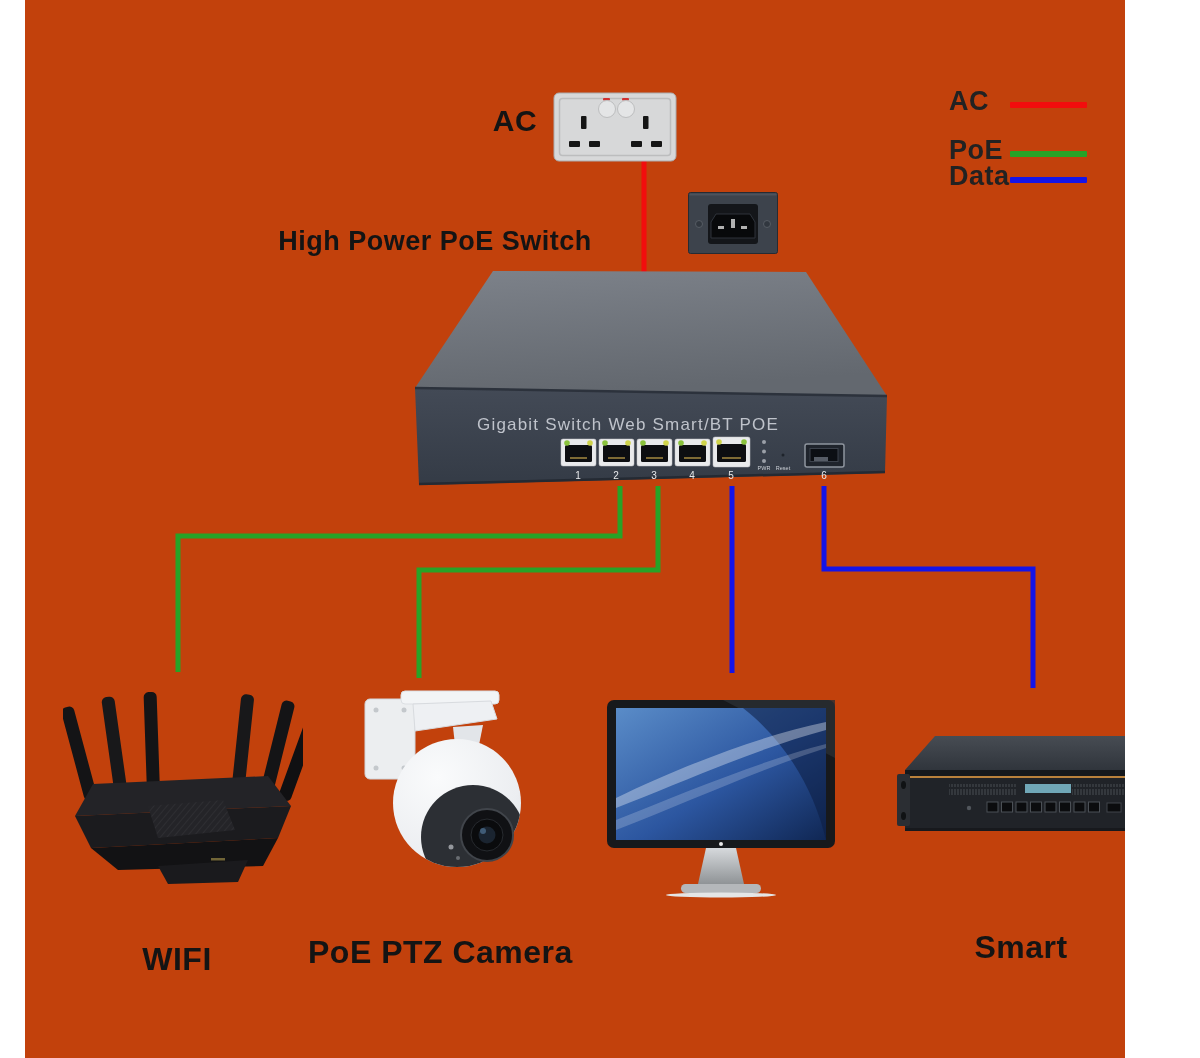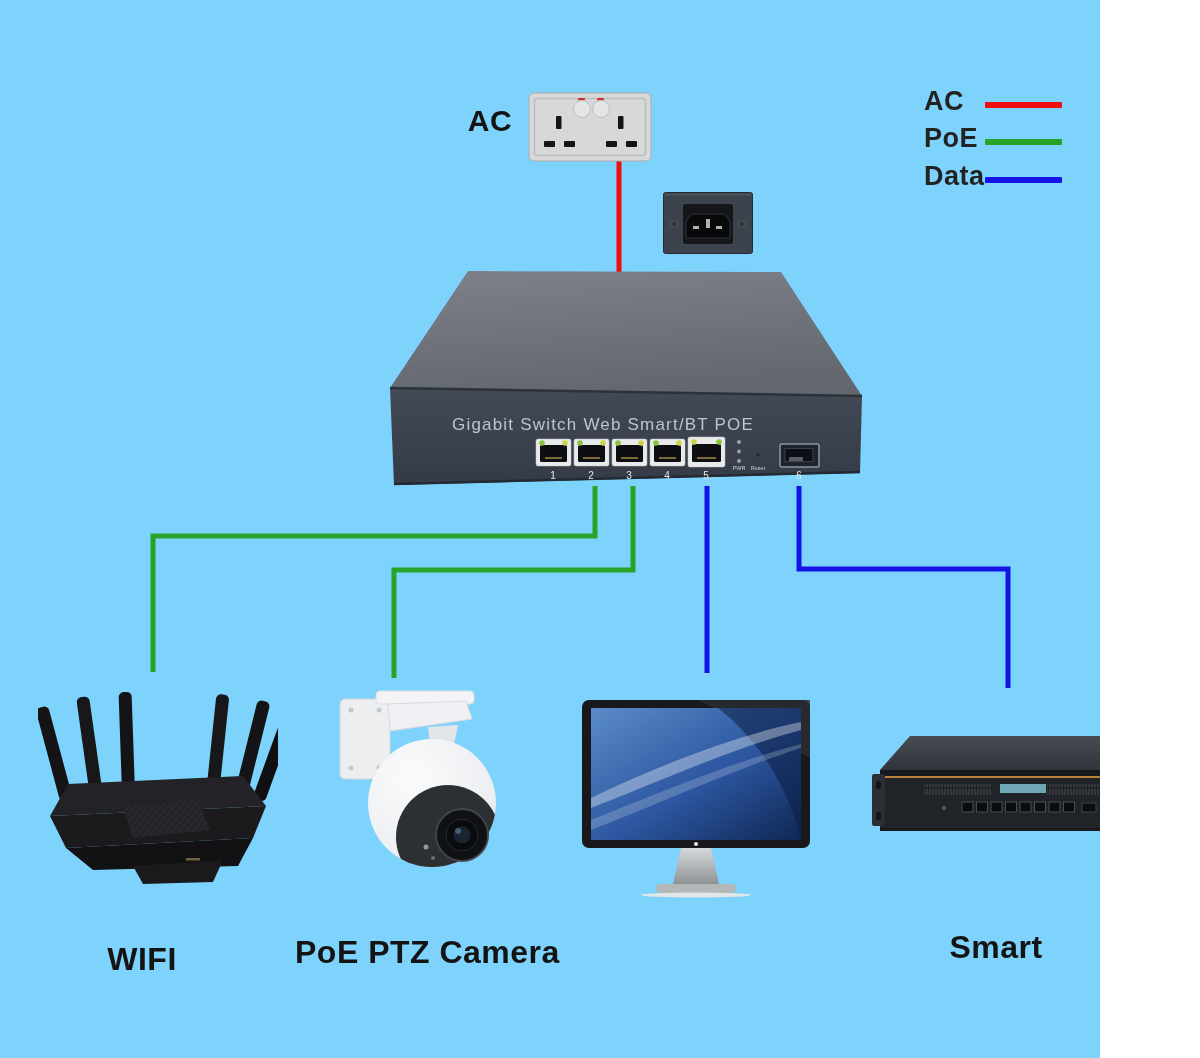--- a/index.html
+++ b/index.html
@@ -1,18 +1,18 @@
 <!DOCTYPE html>
 <html style="--c-ac: #f20d0d; --c-poe: #27a327; --c-data: #1414e8;"><head>
 <meta charset="utf-8">
 <style>
   html,body{margin:0;padding:0;background:#fff;}
   .canvas{
-    position:relative;width:1100px;height:1058px;background:#7dd3fc;
-    font-family:"Liberation Sans",sans-serif;overflow:hidden;
+    position:relative;width:1100px;height:1058px;background:#c2410c;
+    font-family:"Liberation Sans",sans-serif;overflow:hidden;margin-left:25px;
   }
   .abs{position:absolute;}
   svg{display:block;}
   
   #wires{position:absolute;left:0;top:0;pointer-events:none;}
   .wire{fill:none;stroke-width:5;}
   .wire-ac{stroke:var(--c-ac,#f20d0d);}
   .wire-poe{stroke:var(--c-poe,#27a327);}
   .wire-data{stroke:var(--c-data,#1414e8);}
   
@@ -36,21 +36,21 @@
     <polyline class="wire wire-poe" points="595,486 595,536 153,536 153,672"></polyline>
     <polyline class="wire wire-poe" points="633,486 633,570 394,570 394,678"></polyline>
     <polyline class="wire wire-data" points="707,486 707,673"></polyline>
     <polyline class="wire wire-data" points="799,486 799,569 1008,569 1008,688"></polyline>
   </svg>
 
   <div class="legend-row" style="top:85px;">
     <span class="legend-label">AC</span>
     <span class="legend-line" style="background:var(--c-ac,#f20d0d);"></span>
   </div>
-  <div class="legend-row" style="top:122px;">
+  <div class="legend-row" style="top:134px;">
     <span class="legend-label">PoE</span>
     <span class="legend-line" style="background:var(--c-poe,#27a327);"></span>
   </div>
   <div class="legend-row" style="top:160px;">
     <span class="legend-label">Data</span>
     <span class="legend-line" style="background:var(--c-data,#1414e8);"></span>
   </div>
 
   <div class="big-label ac-label abs tight" style="left:460px;top:104px;width:60px;">AC</div>
 
@@ -80,20 +80,21 @@
     <rect x="1.5" y="1.5" width="87" height="2" fill="#4d535c"></rect>
     <rect x="20" y="12" width="50" height="40" rx="3" fill="#14161a"></rect>
     <polygon points="28,22 62,22 67,30 67,46 23,46 23,30" fill="#08090b" stroke="#2e333b"></polygon>
     <rect x="30" y="34" width="6" height="3" fill="#cfcfcf" opacity="0.85"></rect>
     <rect x="43" y="27" width="4" height="9" fill="#cfcfcf" opacity="0.85"></rect>
     <rect x="53" y="34" width="6" height="3" fill="#cfcfcf" opacity="0.85"></rect>
     <circle cx="11" cy="32" r="3.5" fill="#31373f" stroke="#565c64"></circle>
     <circle cx="79" cy="32" r="3.5" fill="#31373f" stroke="#565c64"></circle>
   </svg>
 
+  <div class="big-label title-label abs tight" style="left:200px;top:226px;width:420px;">High Power PoE Switch</div>
 
   <svg class="abs" style="left:380px;top:258px;" width="500" height="232" viewBox="0 0 500 232">
     <defs>
       <linearGradient id="swTop" x1="0" y1="0" x2="0.25" y2="1">
         <stop offset="0" stop-color="#7d828a"></stop>
           <stop offset="1" stop-color="#63686f"></stop>
       </linearGradient>
       <linearGradient id="swFront" x1="0" y1="0" x2="0" y2="1">
         <stop offset="0" stop-color="#434a56"></stop>
           <stop offset="1" stop-color="#343b46"></stop>
@@ -292,17 +293,17 @@
     <g>
       <rect x="0" y="46" width="13" height="52" rx="2" fill="#2b2e33"></rect>
       <ellipse cx="6.5" cy="57" rx="2.5" ry="4" fill="#101214"></ellipse>
       <ellipse cx="6.5" cy="88" rx="2.5" ry="4" fill="#101214"></ellipse>
       <rect x="283" y="44" width="13" height="52" rx="2" fill="#2b2e33"></rect>
       <ellipse cx="289.5" cy="55" rx="2.5" ry="4" fill="#101214"></ellipse>
       <ellipse cx="289.5" cy="86" rx="2.5" ry="4" fill="#101214"></ellipse>
     </g>
   </svg>
 
-  <div class="big-label device-label abs tight" style="left:62px;top:941px;width:160px;">WIFI</div>
-  <div class="big-label device-label abs tight" style="left:295px;top:934px;width:250px;">PoE PTZ Camera</div>
+  <div class="big-label device-label abs tight" style="left:72px;top:941px;width:160px;">WIFI</div>
+  <div class="big-label device-label abs tight" style="left:283px;top:934px;width:250px;">PoE PTZ Camera</div>
   <div class="big-label device-label abs tight" style="left:916px;top:929px;width:160px;">Smart</div>
 
 </div>
 
 </body></html>

